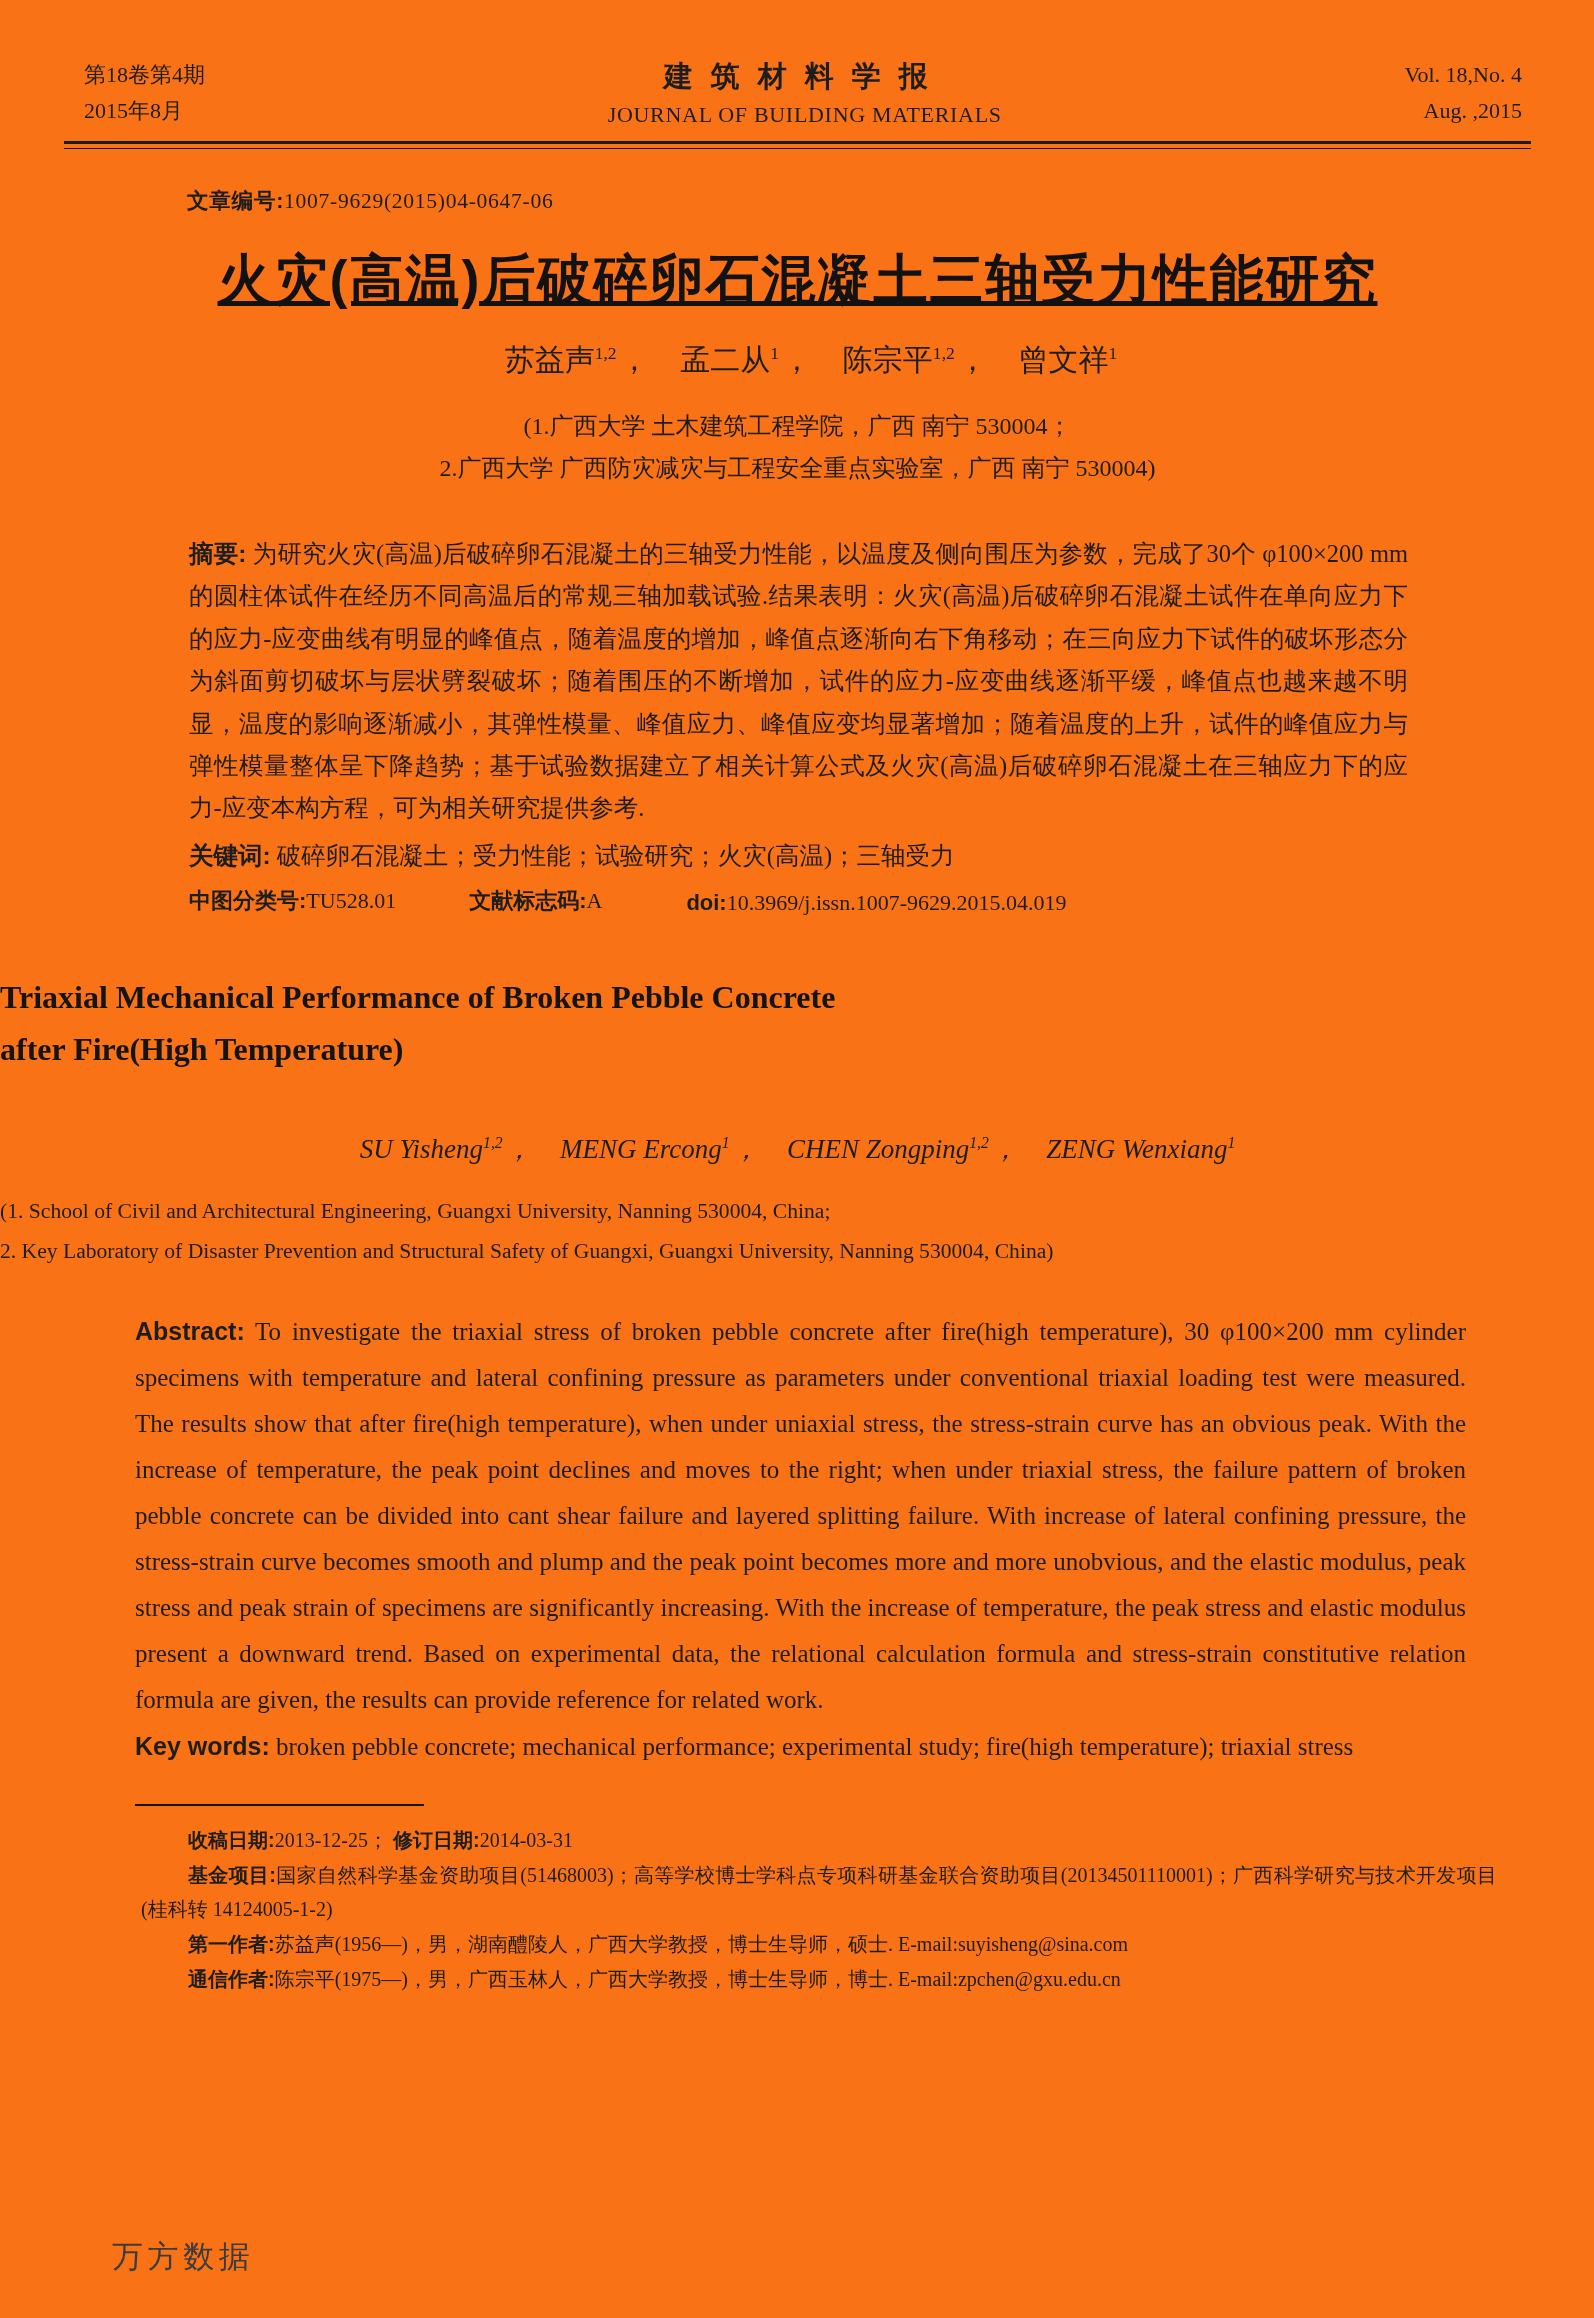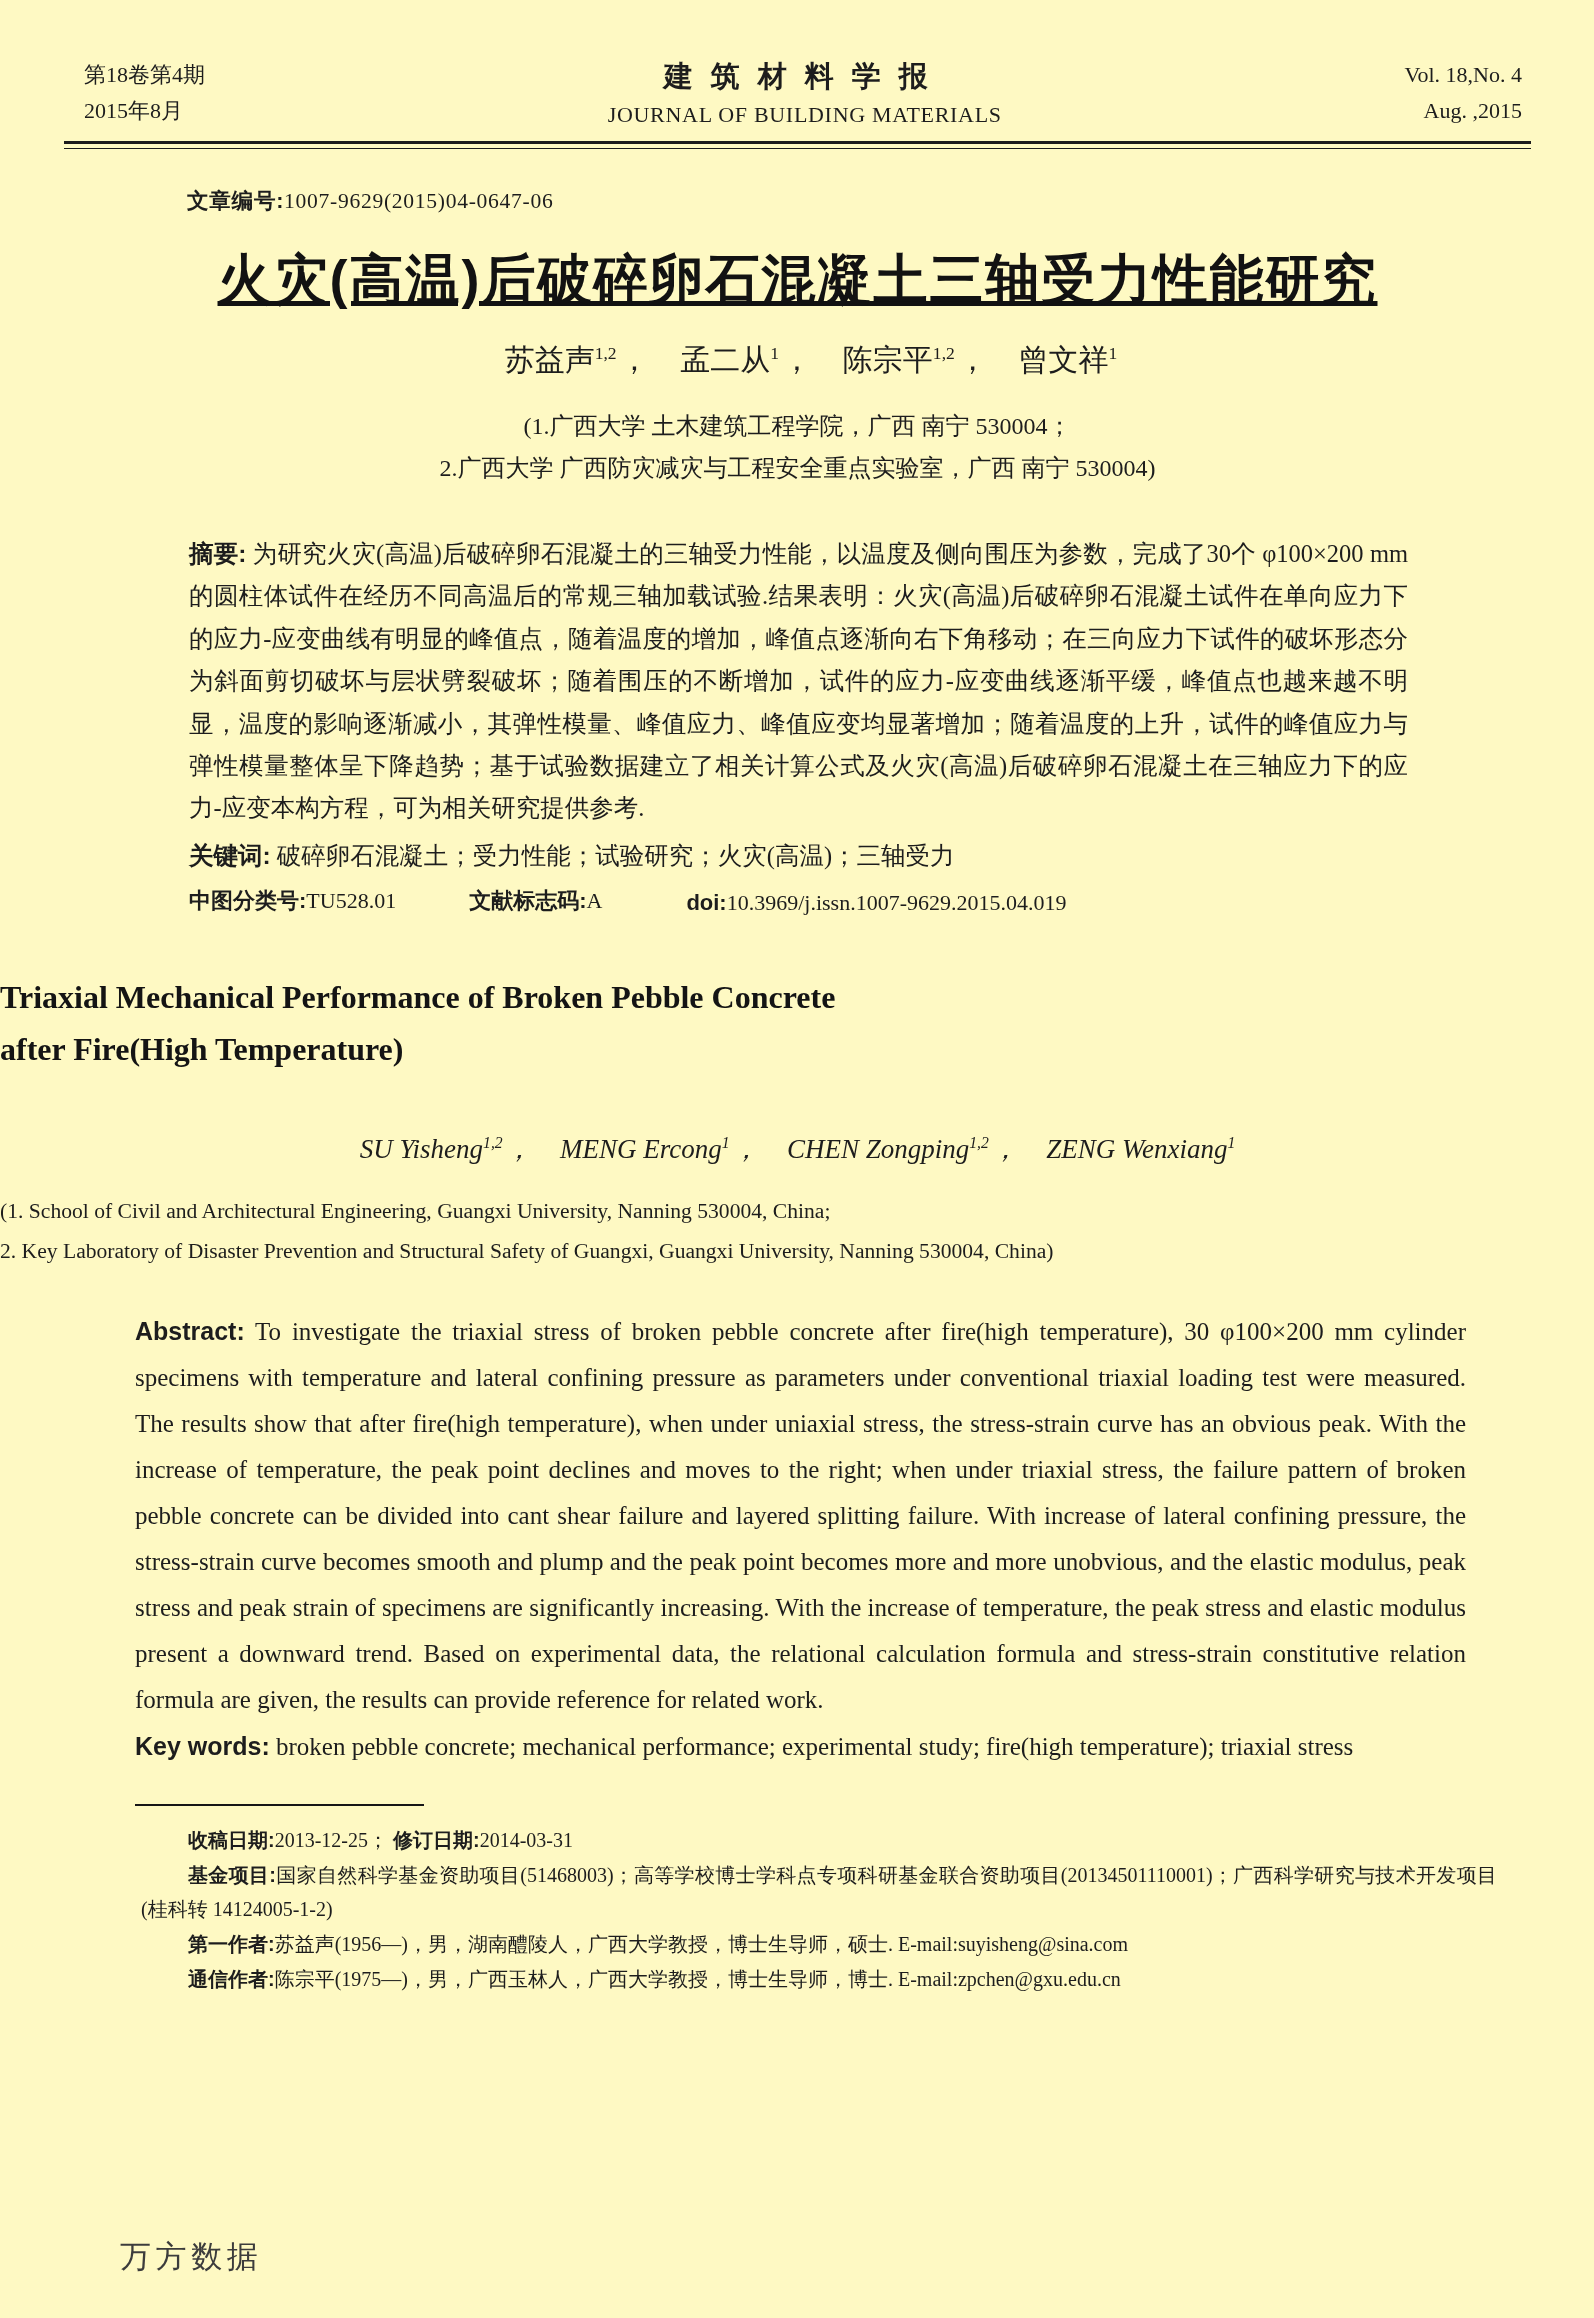--- a/index.html
+++ b/index.html
@@ -1,20 +1,20 @@
 <!DOCTYPE html>
 <html style="font-size:10.5px"><head>
 <meta charset="utf-8">
 <style>
   html,body { margin:0; padding:0; background:#e8e8e6; }
   .page {
     position:relative;
     width:1595px; height:2319px;
     margin:0 auto;
-    background:#fef9c3;
+    background:#f97316;
     font-family:"Liberation Serif","DejaVu Serif",serif;
     color:#1d1d1d;
     overflow:hidden;
   }
 
   
   .journal-header { display:flex; justify-content:space-between; align-items:flex-start; padding:57px 73px 0 84px; }
   .jh-left  { font-size:22px; line-height:1.62; }
   .jh-center{ text-align:center; }
   .jh-cn    { font-size:29px; font-weight:bold; letter-spacing:0.62em; font-family:"Liberation Sans","DejaVu Sans",sans-serif; }
@@ -55,21 +55,21 @@
 
   
   .abstract-en { margin:37px 129px 0 135px; font-size:25px; line-height:1.84; text-align:justify; }
   .abstract-en p { margin:0; }
 
   
   .foot-rule { margin:34px 0 0 135px; width:289px; border-top:2.6px solid #161616; }
   .footnotes { margin:17px 98px 0 141px; font-size:20px; line-height:1.74; }
   .footnotes p { margin:0; text-indent:47px; text-align:justify; }
 
-  .watermark { position:absolute; left:120px; top:2236px; font-size:31px; letter-spacing:4.6px; color:#3c3c3c; }
+  .watermark { position:absolute; left:112px; top:2236px; font-size:31px; letter-spacing:4.6px; color:#3c3c3c; }
 </style>
 </head>
 <body>
 
 <div class="page">
 
   <header class="journal-header">
     <div class="jh-left">
       <div>第18卷第4期</div>
       <div>2015年8月</div>

